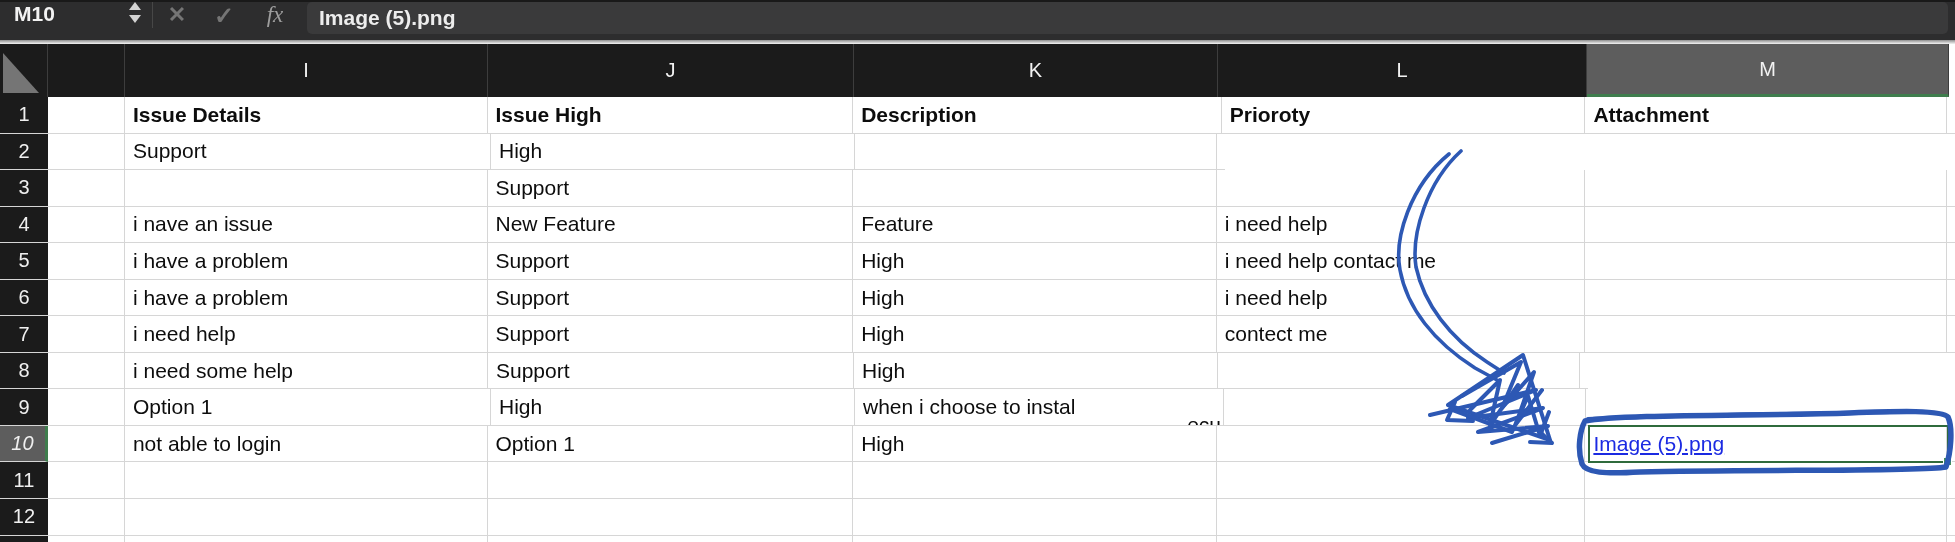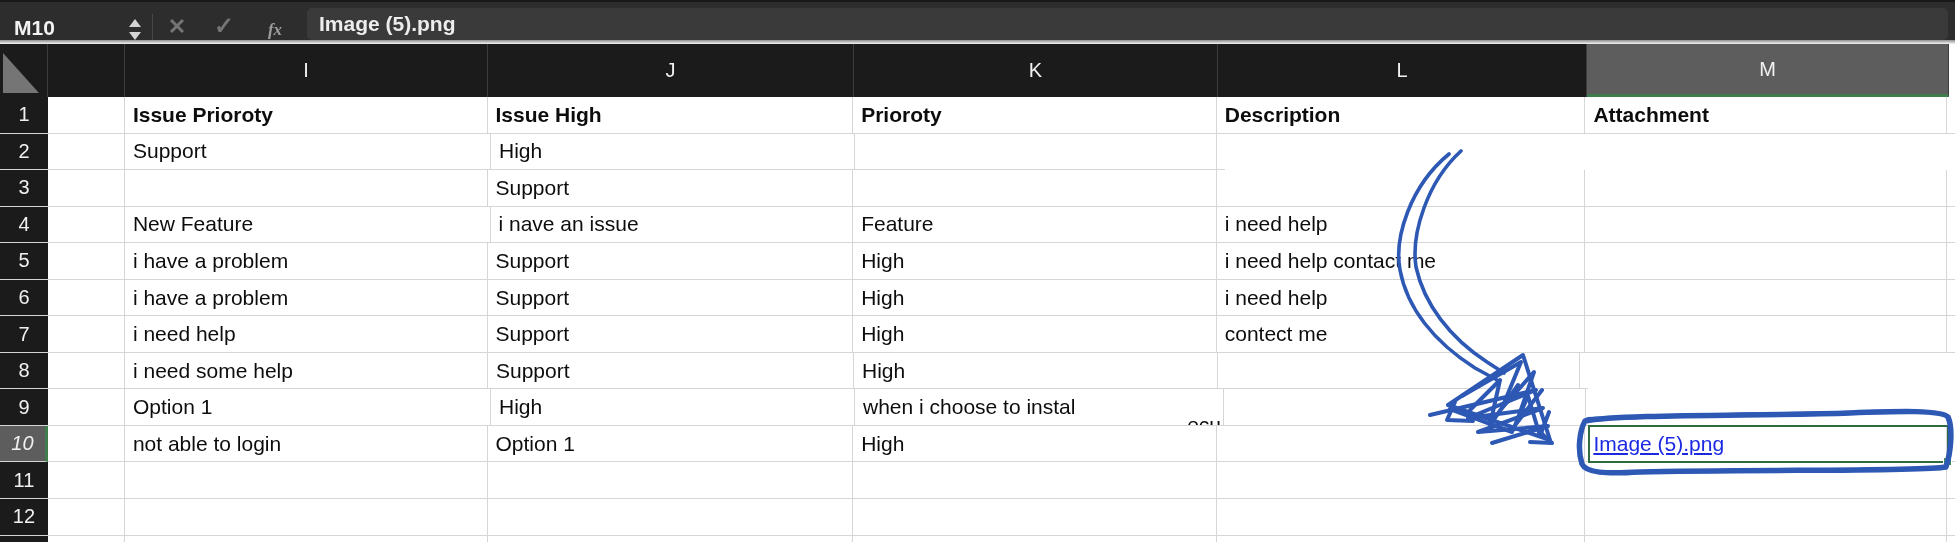--- a/index.html
+++ b/index.html
@@ -1,32 +1,32 @@
 <!DOCTYPE html>
 <html style="--ann: #2d58b4; --link: #1b2ae2; --selgreen: #2f6b3c; --hdrgreen: #3f7d4d;"><head>
 <meta charset="utf-8">
 <style>
   html,body{margin:0;padding:0;background:#ffffff;}
   .app{position:relative;width:1955px;height:542px;overflow:hidden;background:#ffffff;
        font-family:"Liberation Sans",sans-serif;}
 
   
   .formula-bar{position:absolute;left:0;top:0;width:1955px;height:40px;background:#2d2d2e;
-       border-top:2px solid #191919;box-sizing:border-box;display:flex;align-items:flex-end;}
+       border-top:2px solid #191919;box-sizing:border-box;display:flex;align-items:flex-start;}
   .name-box{width:112px;padding-left:14px;color:#f2f2f2;font-size:21px;font-weight:600;}
   .spinner{display:flex;flex-direction:column;align-items:center;gap:5px;width:18px;cursor:default;}
   .tri-up{width:0;height:0;border-left:6px solid transparent;border-right:6px solid transparent;
        border-bottom:8px solid #d4d4d4;}
   .tri-down{width:0;height:0;border-left:6px solid transparent;border-right:6px solid transparent;
        border-top:8px solid #d4d4d4;}
   .vdiv{width:1px;height:26px;background:#474747;margin-left:8px;}
   .fb-icon{text-align:center;color:#757575;}
   .icon-x{width:48px;font-size:22px;font-weight:700;}
   .icon-check{width:46px;font-size:24px;font-weight:700;}
-  .icon-fx{width:56px;font-size:17px;font-style:italic;font-weight:700;color:#9d9d9d;
+  .icon-fx{width:56px;font-size:23px;font-style:italic;font-weight:400;color:#9d9d9d;
        font-family:"Liberation Serif",serif;}
   .formula-field{flex:1;margin:0 7px 0 4px;height:32px;background:#3a3a3b;border-radius:5px;
        display:flex;align-items:center;padding-left:12px;color:#ededed;font-size:21px;font-weight:600;}
 
   
   .separator{position:absolute;left:0;top:40px;width:1955px;height:4px;
        background:linear-gradient(#8f8f8f,#f4f4f4);}
 
   
   .sheet{position:absolute;left:0;top:44px;width:1955px;height:498px;background:#fff;}
@@ -98,24 +98,24 @@
       <div class="hcell c-J">J</div>
       <div class="hcell c-K">K</div>
       <div class="hcell c-L">L</div>
       <div class="hcell c-M sel">M</div>
       <div class="hcell c-N"></div>
     </div>
     <div>
         <div class="row header-row">
           <div class="rownum">1</div>
           <div class="cell c-H"></div>
-          <div class="cell c-I">Issue Prioroty</div>
+          <div class="cell c-I">Issue Details</div>
           <div class="cell c-J">Issue High</div>
+          <div class="cell c-L">Description</div>
           <div class="cell c-K">Prioroty</div>
-          <div class="cell c-L">Description</div>
           <div class="cell c-M">Attachment</div>
           <div class="cell c-N"></div>
         </div>
         <div class="row">
           <div class="rownum">2</div>
           <div class="cell c-H"></div>
           <div class="cell c-J">Support</div>
           <div class="cell c-K">High</div>
           <div class="cell c-M"></div>
           <div class="cell c-N"></div>
@@ -126,22 +126,22 @@
           <div class="cell c-I"></div>
           <div class="cell c-J">Support</div>
           <div class="cell c-K"></div>
           <div class="cell c-L"></div>
           <div class="cell c-M"></div>
           <div class="cell c-N"></div>
         </div>
         <div class="row">
           <div class="rownum">4</div>
           <div class="cell c-H"></div>
+          <div class="cell c-I">i nave an issue</div>
           <div class="cell c-J">New Feature</div>
-          <div class="cell c-I">i nave an issue</div>
           <div class="cell c-K">Feature</div>
           <div class="cell c-L">i need help</div>
           <div class="cell c-M"></div>
           <div class="cell c-N"></div>
         </div>
         <div class="row">
           <div class="rownum">5</div>
           <div class="cell c-H"></div>
           <div class="cell c-I">i have a problem</div>
           <div class="cell c-J">Support</div>

